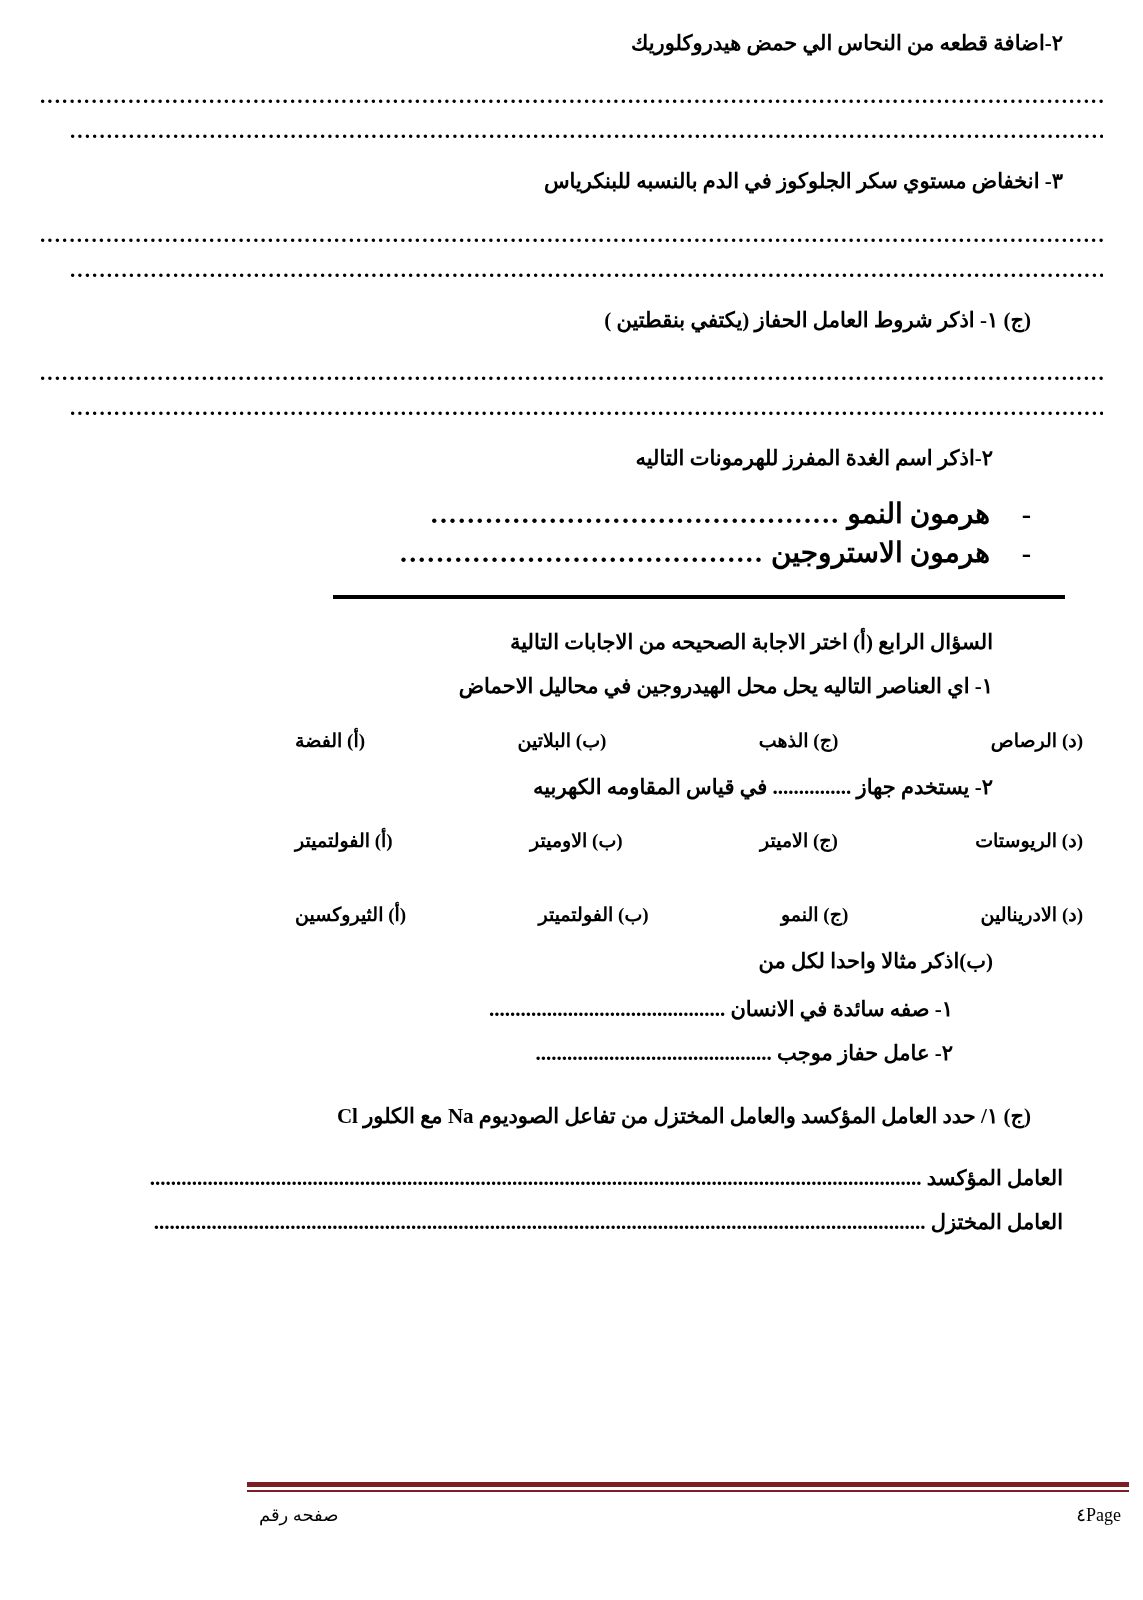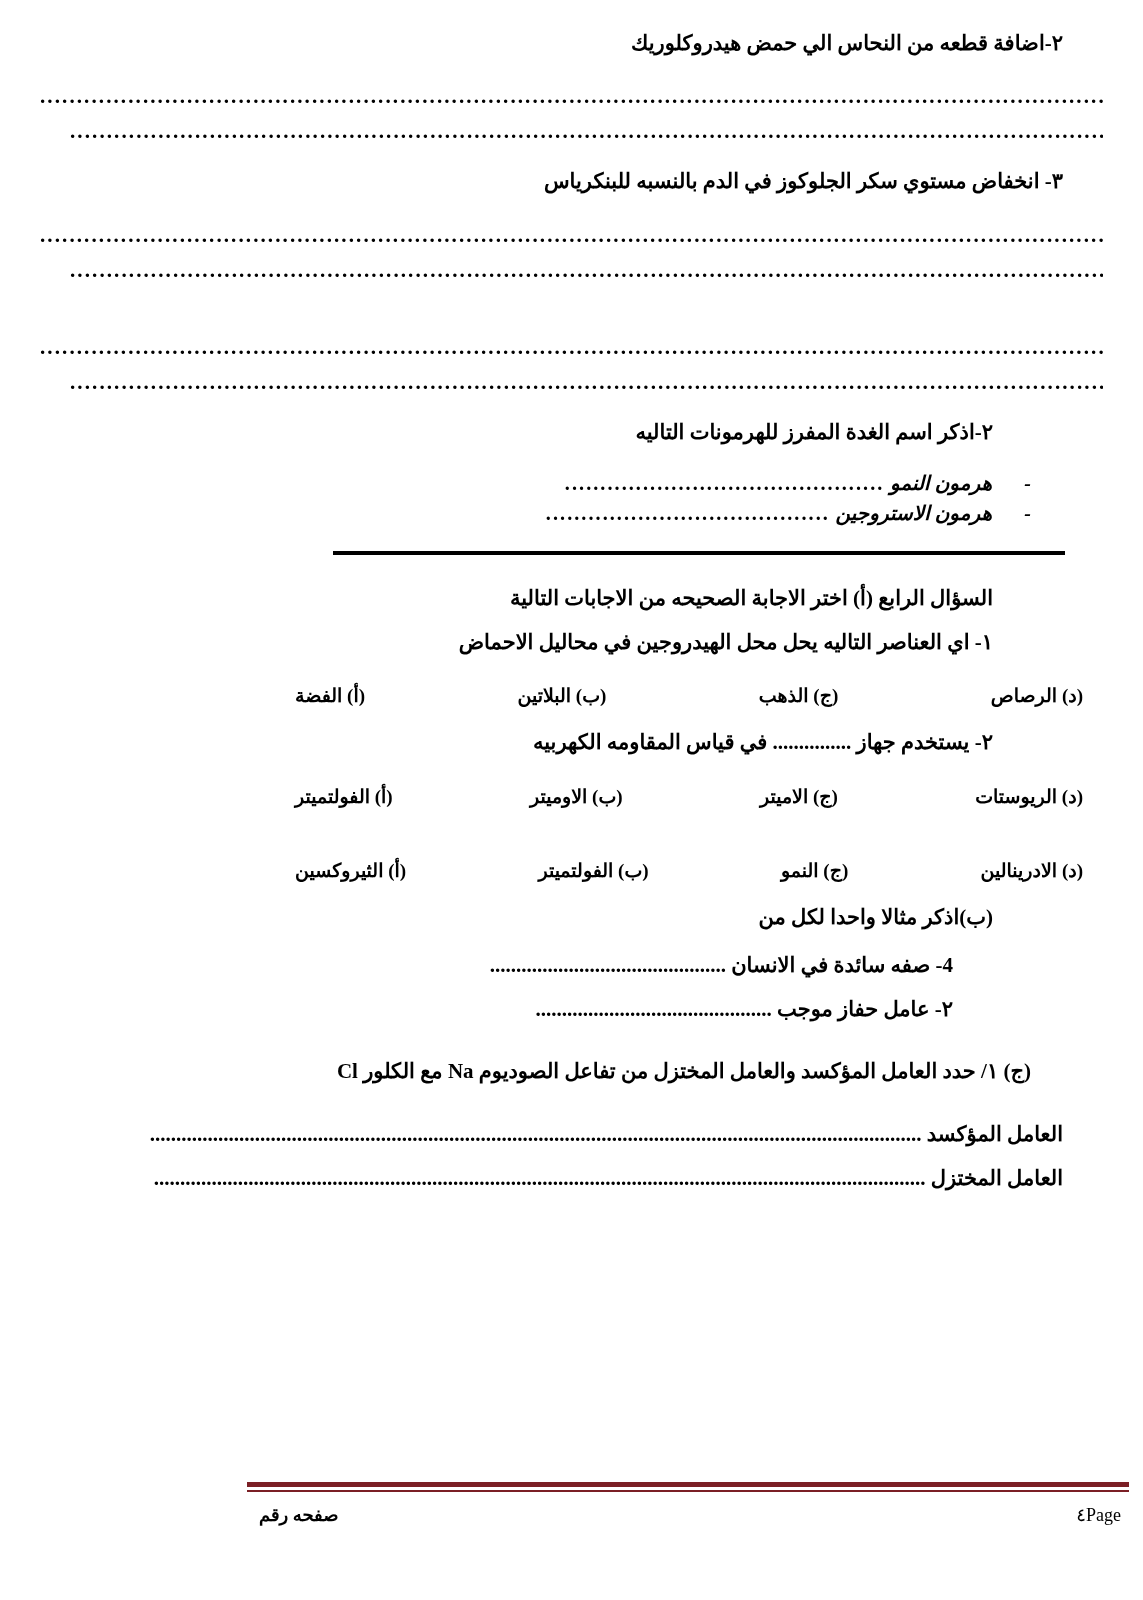--- a/index.html
+++ b/index.html
@@ -79,25 +79,24 @@
     border-top: 4px solid #000000;
     margin: 0;
     width: 100%;
   }
 
   
   .bullet-row {
     direction: rtl;
     text-align: right;
     font-weight: bold;
-    font-size: 20px;
+    font-size: 28px;
     white-space: nowrap;
     padding-right: 72px;
     display: block;
-    font-style: italic;
   }
   .bullet-dash {
     display: inline-block;
     width: 34px;
     text-align: right;
   }
   .bullet-label {
     display: inline-block;
   }
 
@@ -140,21 +139,21 @@
     font-family: "Liberation Serif", serif;
     font-size: 18px;
     color: #000;
   }
   .footer-left {
     direction: ltr;
     font-weight: normal;
   }
   .footer-right {
     direction: rtl;
-    font-weight: bold;
+    font-weight: normal;
   }
 </style>
 </head>
 <body>
 
 <div class="page">
 
   <div class="sp-30"></div>
 
   <div class="q-line indent-1">٢-اضافة قطعه من النحاس الي حمض هيدروكلوريك</div>
@@ -170,20 +169,21 @@
   <div class="q-line indent-1">٣- انخفاض مستوي سكر الجلوكوز في الدم بالنسبه للبنكرياس</div>
 
   <div class="sp-30"></div>
 
   <div class="dots full">...............................................................................................................................................................</div>
   <div class="sp-14"></div>
   <div class="dots in-1">...................................................................................................................................................</div>
 
   <div class="sp-26"></div>
 
+  <div class="q-line indent-2">(ج) ١- اذكر شروط العامل الحفاز (يكتفي بنقطتين )</div>
 
   <div class="sp-30"></div>
 
   <div class="dots full">...............................................................................................................................................................</div>
   <div class="sp-14"></div>
   <div class="dots in-1">...................................................................................................................................................</div>
 
   <div class="sp-26"></div>
 
   <div class="q-line indent-3">٢-اذكر اسم الغدة المفرز للهرمونات التاليه</div>
@@ -252,21 +252,21 @@
     <span class="mcq-opt">(أ) الثيروكسين</span>
   </div>
 
   <div class="sp-22"></div>
 
   <div class="q-line indent-3">(ب)اذكر مثالا واحدا لكل من</div>
 
   <div class="sp-22"></div>
 
   <div class="q-line indent-4">
-    <span>4- صفه سائدة في الانسان</span>
+    <span>١- صفه سائدة في الانسان</span>
     <span class="tail">.............................................</span>
   </div>
 
   <div class="sp-18"></div>
 
   <div class="q-line indent-4">
     <span>٢- عامل حفاز موجب</span>
     <span class="tail">.............................................</span>
   </div>
 

